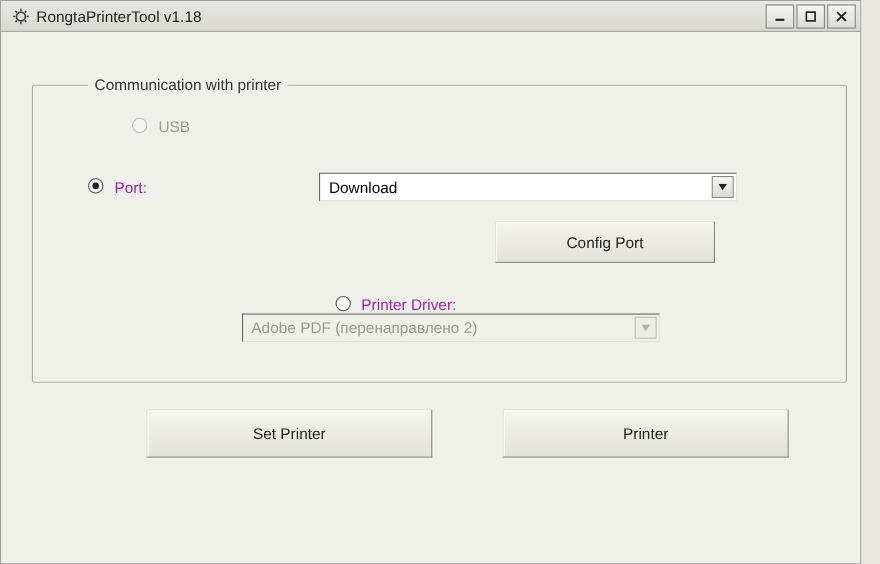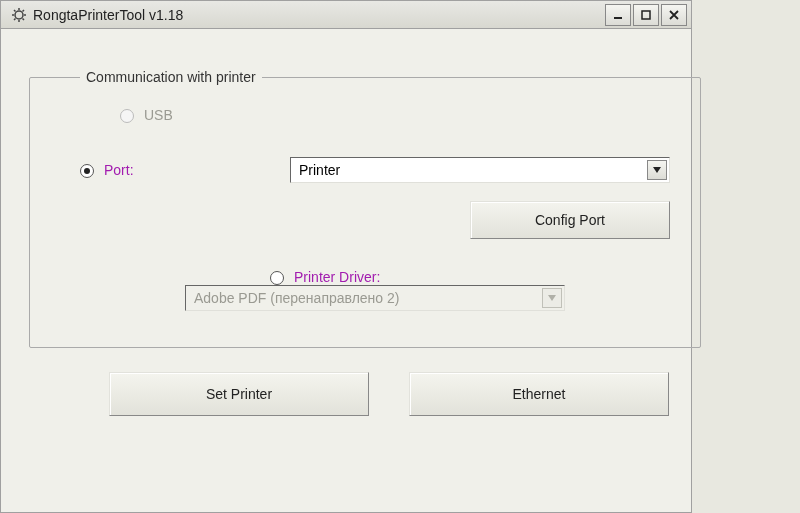--- a/index.html
+++ b/index.html
@@ -3,21 +3,21 @@
   <meta charset="utf-8">
   <style>
     * { box-sizing: border-box; }
     body {
       margin: 0;
       font-family: "Tahoma", "Segoe UI", sans-serif;
       font-size: 13px;
       background: #e8e8e0;
     }
     .window {
-      width: 692px;
+      width: 783px;
       height: 513px;
       background: #f0f0ea;
       border: 1px solid #a0a0a0;
       position: relative;
     }
     .titlebar {
       height: 28px;
       background: linear-gradient(#e8e8e4, #d8d8d0);
       border-bottom: 1px solid #a0a0a0;
       display: flex;
@@ -68,21 +68,21 @@
       background: #f0f0ea;
     }
     .row {
       display: flex;
       align-items: center;
       margin-bottom: 24px;
     }
     .radio-cell {
       width: 210px;
       display: flex;
-      align-items: flex-end;
+      align-items: flex-start;
       gap: 10px;
     }
     .radio {
       width: 14px;
       height: 14px;
       border: 1px solid #555;
       border-radius: 50%;
       display: inline-flex;
       align-items: center;
       justify-content: center;
@@ -147,24 +147,25 @@
       border-right: 1px solid #888;
       border-bottom: 1px solid #888;
       background: linear-gradient(#f4f4ee,#e2e2da);
       display: inline-flex;
       align-items: center;
       justify-content: center;
       font-size: 14px;
       color: #222;
       cursor: pointer;
       box-shadow: inset 1px 1px 0 #fff;
+      margin-left: 24px;
     }
     .config-row {
       display: flex;
-      justify-content: flex-end;
+      justify-content: flex-start;
       padding-left: 210px;
       margin-bottom: 30px;
     }
     .config-btn {
       width: 200px;
       margin-left: 160px;
     }
     .bottom-row {
       display: flex;
       gap: 40px;
@@ -219,21 +220,21 @@
           <span class="radio-label disabled">USB</span>
         </div>
       </div>
 
       <div class="row" style="margin-bottom:18px;">
         <div class="radio-cell">
           <span class="radio selected"></span>
           <span class="radio-label">Port:</span>
         </div>
         <div class="select">
-          <span class="select-text">Printer</span>
+          <span class="select-text">Download</span>
           <span class="select-arrow-btn">
             <svg width="8" height="6" viewBox="0 0 8 6">
                 <path d="M0 0h8L4 6z" fill="#222"></path>
               </svg>
           </span>
         </div>
       </div>
 
       <div class="config-row">
         <div class="btn config-btn">
@@ -256,19 +257,19 @@
         </div>
       </div>
 
     </fieldset>
 
     <div class="bottom-row">
       <div class="btn big-btn">
         <span>Set Printer</span>
       </div>
       <div class="btn big-btn">
-        <span>Ethernet</span>
+        <span>Printer</span>
       </div>
     </div>
 
   </div>
 
 </div>
 
 </body></html>

